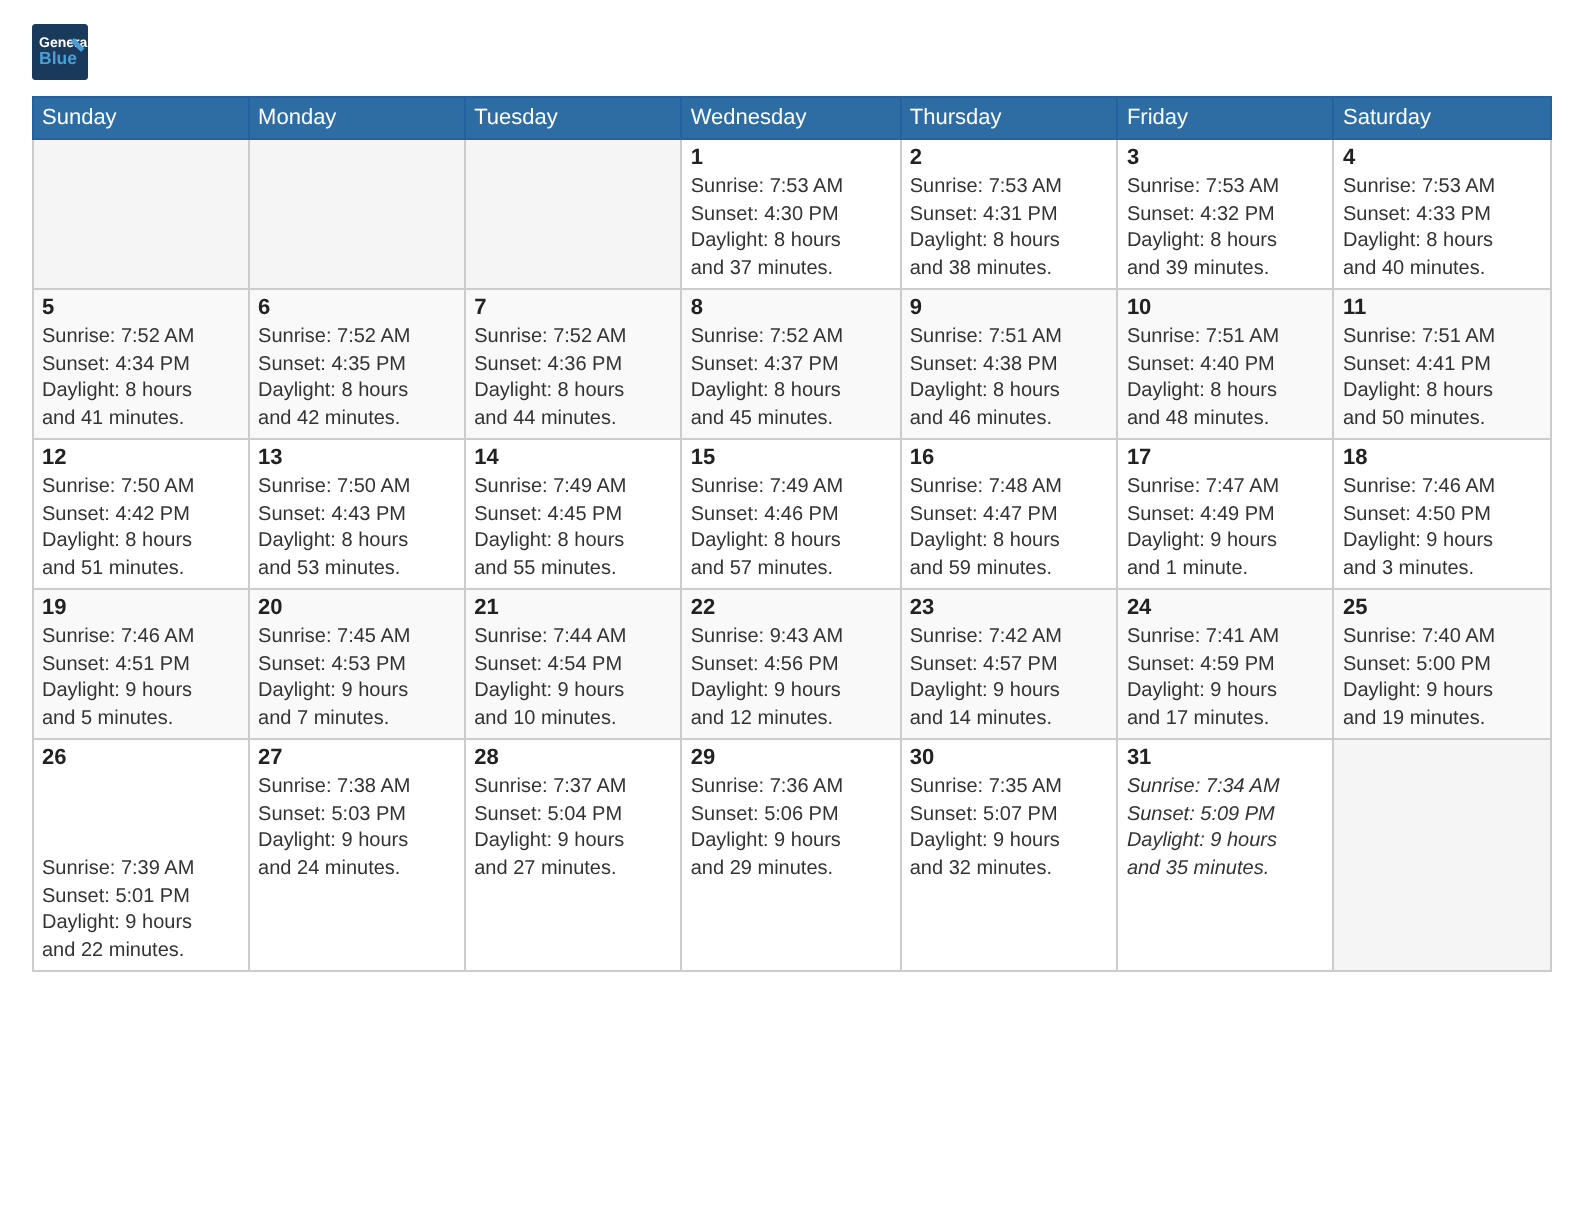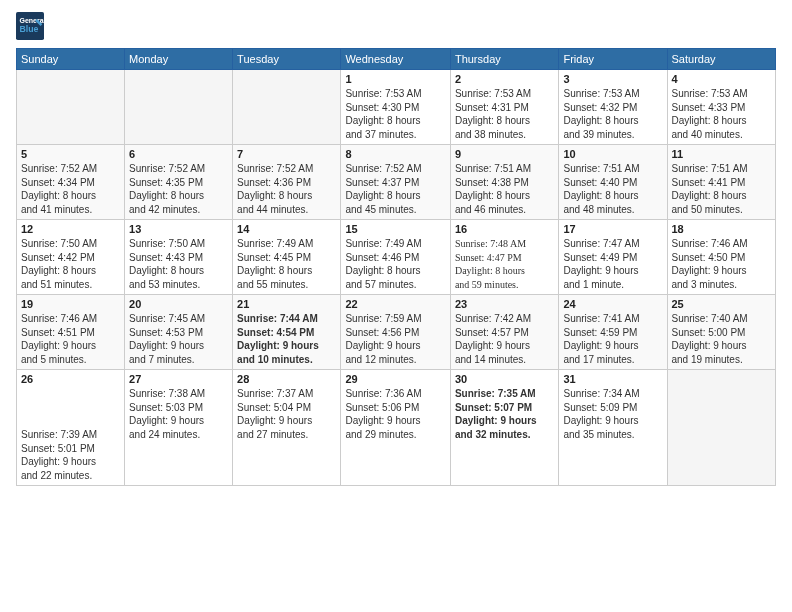--- a/index.html
+++ b/index.html
@@ -235,21 +235,21 @@
           </td>
           <td>
             <span class="day-number">15</span>
             <div class="day-info" style="white-space: pre-line;">Sunrise: 7:49 AM
 Sunset: 4:46 PM
 Daylight: 8 hours
 and 57 minutes.</div>
           </td>
           <td>
             <span class="day-number">16</span>
-            <div class="day-info" style="white-space: pre-line; font-family: Liberation Serif, serif;">Sunrise: 7:48 AM
+            <div class="day-info" style="white-space: pre-line;">Sunrise: 7:48 AM
 Sunset: 4:47 PM
 Daylight: 8 hours
 and 59 minutes.</div>
           </td>
           <td>
             <span class="day-number">17</span>
             <div class="day-info" style="white-space: pre-line;">Sunrise: 7:47 AM
 Sunset: 4:49 PM
 Daylight: 9 hours
 and 1 minute.</div>
@@ -272,28 +272,28 @@
           </td>
           <td>
             <span class="day-number">20</span>
             <div class="day-info" style="white-space: pre-line;">Sunrise: 7:45 AM
 Sunset: 4:53 PM
 Daylight: 9 hours
 and 7 minutes.</div>
           </td>
           <td>
             <span class="day-number">21</span>
-            <div class="day-info" style="white-space: pre-line; font-weight: bold;">Sunrise: 7:44 AM
+            <div class="day-info" style="white-space: pre-line;">Sunrise: 7:44 AM
 Sunset: 4:54 PM
 Daylight: 9 hours
 and 10 minutes.</div>
           </td>
           <td>
             <span class="day-number">22</span>
-            <div class="day-info" style="white-space: pre-line;">Sunrise: 7:59 AM
+            <div class="day-info" style="white-space: pre-line;">Sunrise: 9:43 AM
 Sunset: 4:56 PM
 Daylight: 9 hours
 and 12 minutes.</div>
           </td>
           <td>
             <span class="day-number">23</span>
             <div class="day-info" style="white-space: pre-line;">Sunrise: 7:42 AM
 Sunset: 4:57 PM
 Daylight: 9 hours
 and 14 minutes.</div>
@@ -337,28 +337,28 @@
           </td>
           <td>
             <span class="day-number">29</span>
             <div class="day-info" style="white-space: pre-line;">Sunrise: 7:36 AM
 Sunset: 5:06 PM
 Daylight: 9 hours
 and 29 minutes.</div>
           </td>
           <td>
             <span class="day-number">30</span>
-            <div class="day-info" style="white-space: pre-line; font-weight: bold;">Sunrise: 7:35 AM
+            <div class="day-info" style="white-space: pre-line;">Sunrise: 7:35 AM
 Sunset: 5:07 PM
 Daylight: 9 hours
 and 32 minutes.</div>
           </td>
           <td>
             <span class="day-number">31</span>
-            <div class="day-info" style="white-space: pre-line;">Sunrise: 7:34 AM
+            <div class="day-info" style="white-space: pre-line; font-style: italic;">Sunrise: 7:34 AM
 Sunset: 5:09 PM
 Daylight: 9 hours
 and 35 minutes.</div>
           </td>
           <td class="empty"></td>
         </tr>
       </tbody>
   </table>
 </div>
 

